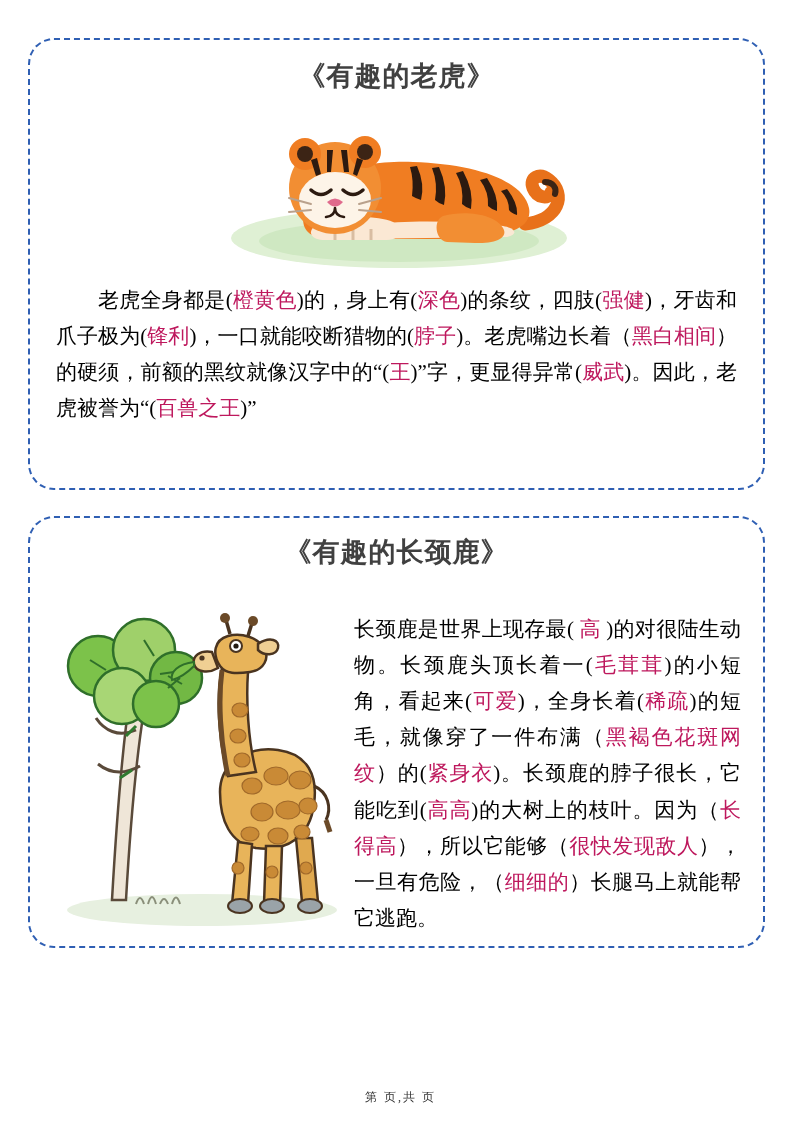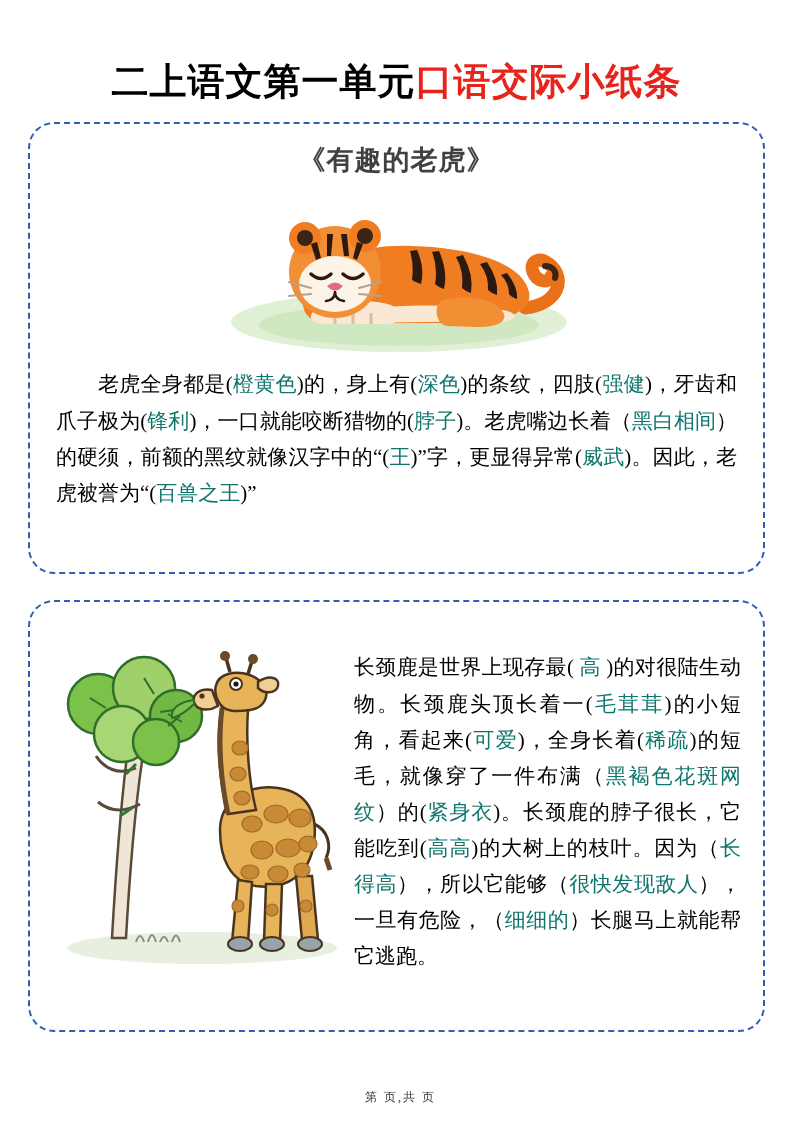--- a/index.html
+++ b/index.html
@@ -65,21 +65,21 @@
   }
 
   
   .body-text {
     font-size: 21px;
     line-height: 1.72;
     color: #000000;
     text-align: justify;
     text-justify: inter-ideograph;
   }
-  .body-text .hl { color: #0f766e; }
+  .body-text .hl { color: #be185d; }
   .indent { text-indent: 2em; }
 
   
   .tiger-wrap {
     height: 178px;
     position: relative;
     margin: 2px 0 6px 0;
   }
   .tiger-svg {
     display: block;
@@ -112,23 +112,20 @@
     font-size: 12px;
     color: #333333;
     letter-spacing: 2px;
   }
 </style>
 </head>
 <body>
 
 <div class="page">
 
-  <div class="title">
-    <span class="black">二上语文第一单元</span><span class="red">口语交际小纸条</span>
-  </div>
 
   <div class="card card-tiger">
 
     <div class="card-title">《有趣的老虎》</div>
 
     <div class="tiger-wrap">
       <svg class="tiger-svg" width="380" height="176" viewBox="0 0 380 176">
 
         <ellipse cx="192" cy="140" rx="168" ry="30" fill="#dff0d4"></ellipse>
         <ellipse cx="192" cy="143" rx="140" ry="21" fill="#cfe8c2"></ellipse>
@@ -184,20 +181,21 @@
       </svg>
     </div>
 
     <div class="body-text indent">
       <span><span>    老虎全身都是(</span><span class="hl">橙黄色</span><span>)的，身上有(</span><span class="hl">深色</span><span>)的条纹，四肢(</span><span class="hl">强健</span><span>)，牙齿和爪子极为(</span><span class="hl">锋利</span><span>)，一口就能咬断猎物的(</span><span class="hl">脖子</span><span>)。老虎嘴边长着（</span><span class="hl">黑白相间</span><span>）的硬须，前额的黑纹就像汉字中的“(</span><span class="hl">王</span><span>)”字，更显得异常(</span><span class="hl">威武</span><span>)。因此，老虎被誉为“(</span><span class="hl">百兽之王</span><span>)”</span></span>
     </div>
   </div>
 
   <div class="card card-giraffe">
 
+    <div class="card-title">《有趣的长颈鹿》</div>
 
     <div class="giraffe-row">
       <div class="giraffe-art">
         <svg width="290" height="352" viewBox="0 0 290 352">
 
           <ellipse cx="150" cy="330" rx="135" ry="16" fill="#e7f0e0"></ellipse>
 
           <path d="M78 116 C70 170 64 250 60 320 l14 0 C78 250 84 180 92 130 Z" fill="#efe6d8" stroke="#5a4a3a" stroke-width="2.5"></path>
           <path d="M84 150 C66 158 52 150 44 138" fill="none" stroke="#5a4a3a" stroke-width="3"></path>
           <path d="M88 186 C70 196 56 192 46 184" fill="none" stroke="#5a4a3a" stroke-width="3"></path>

